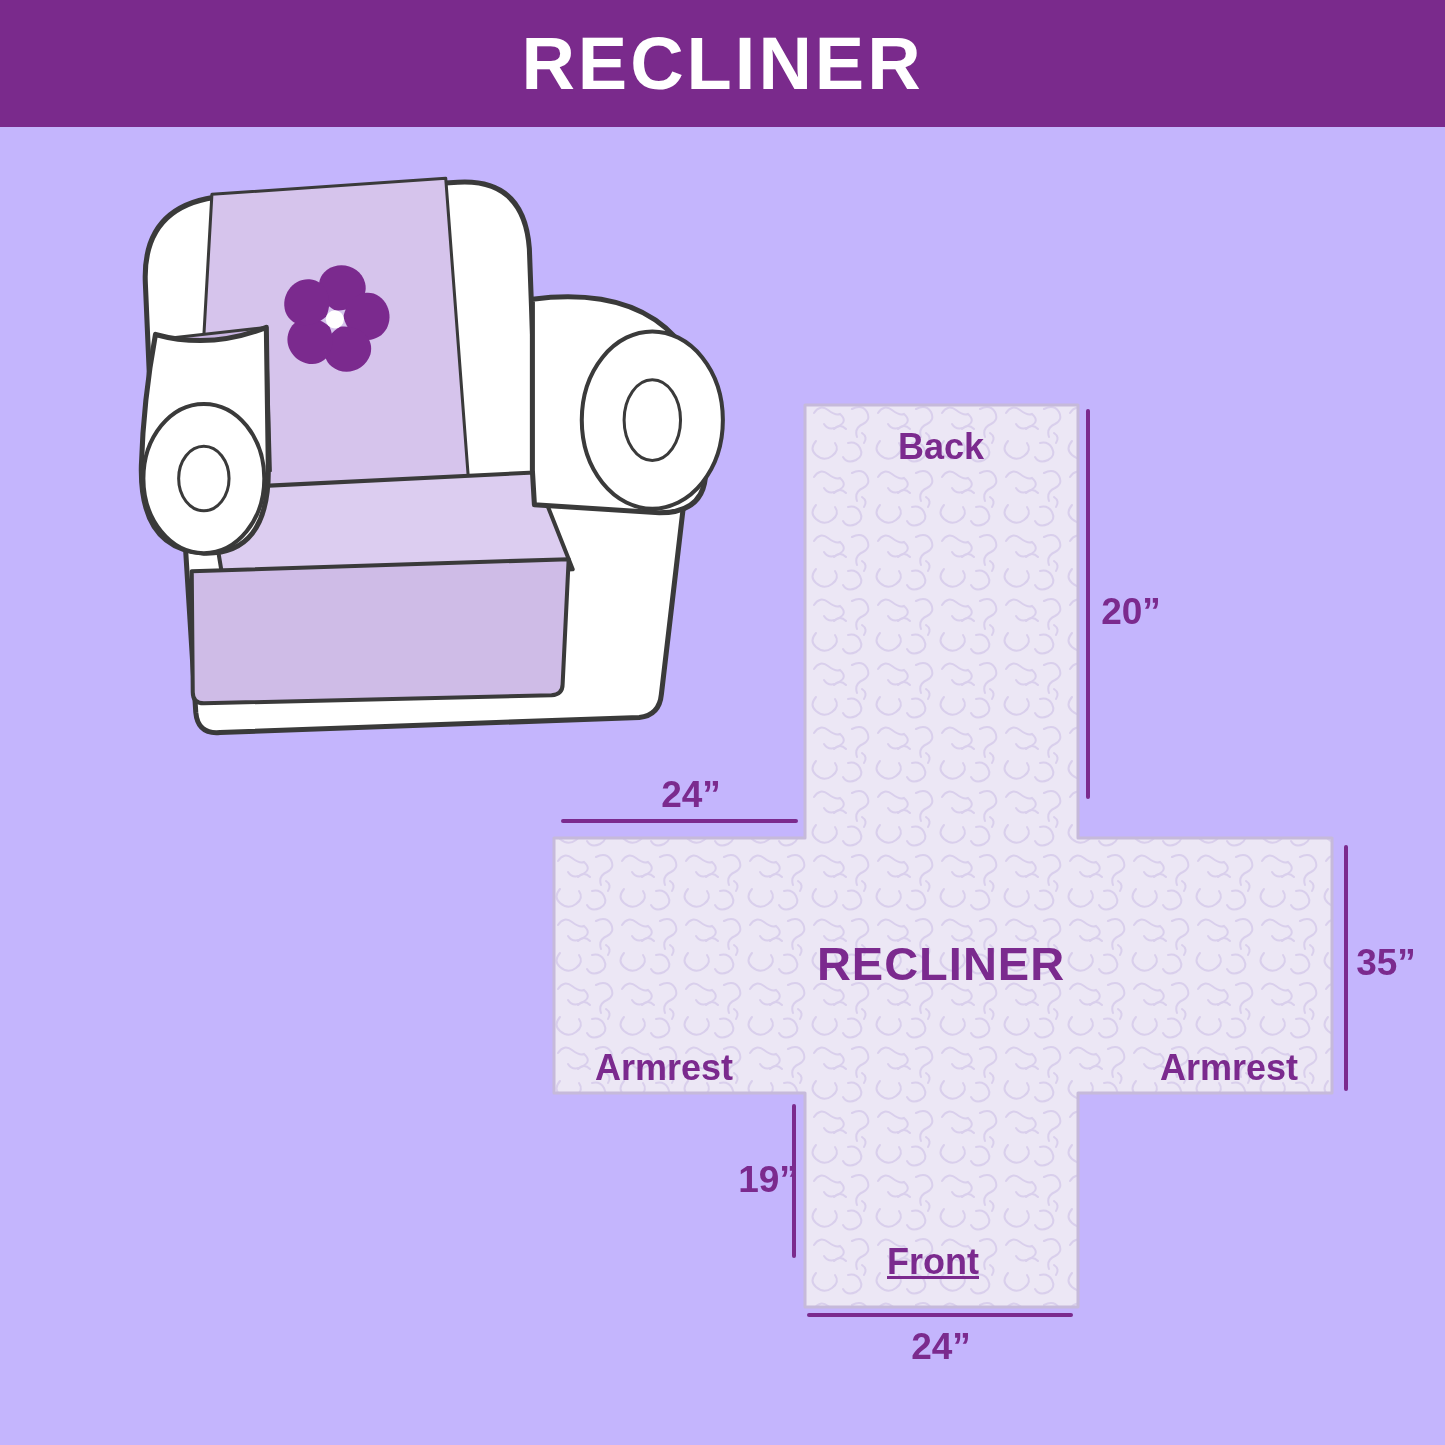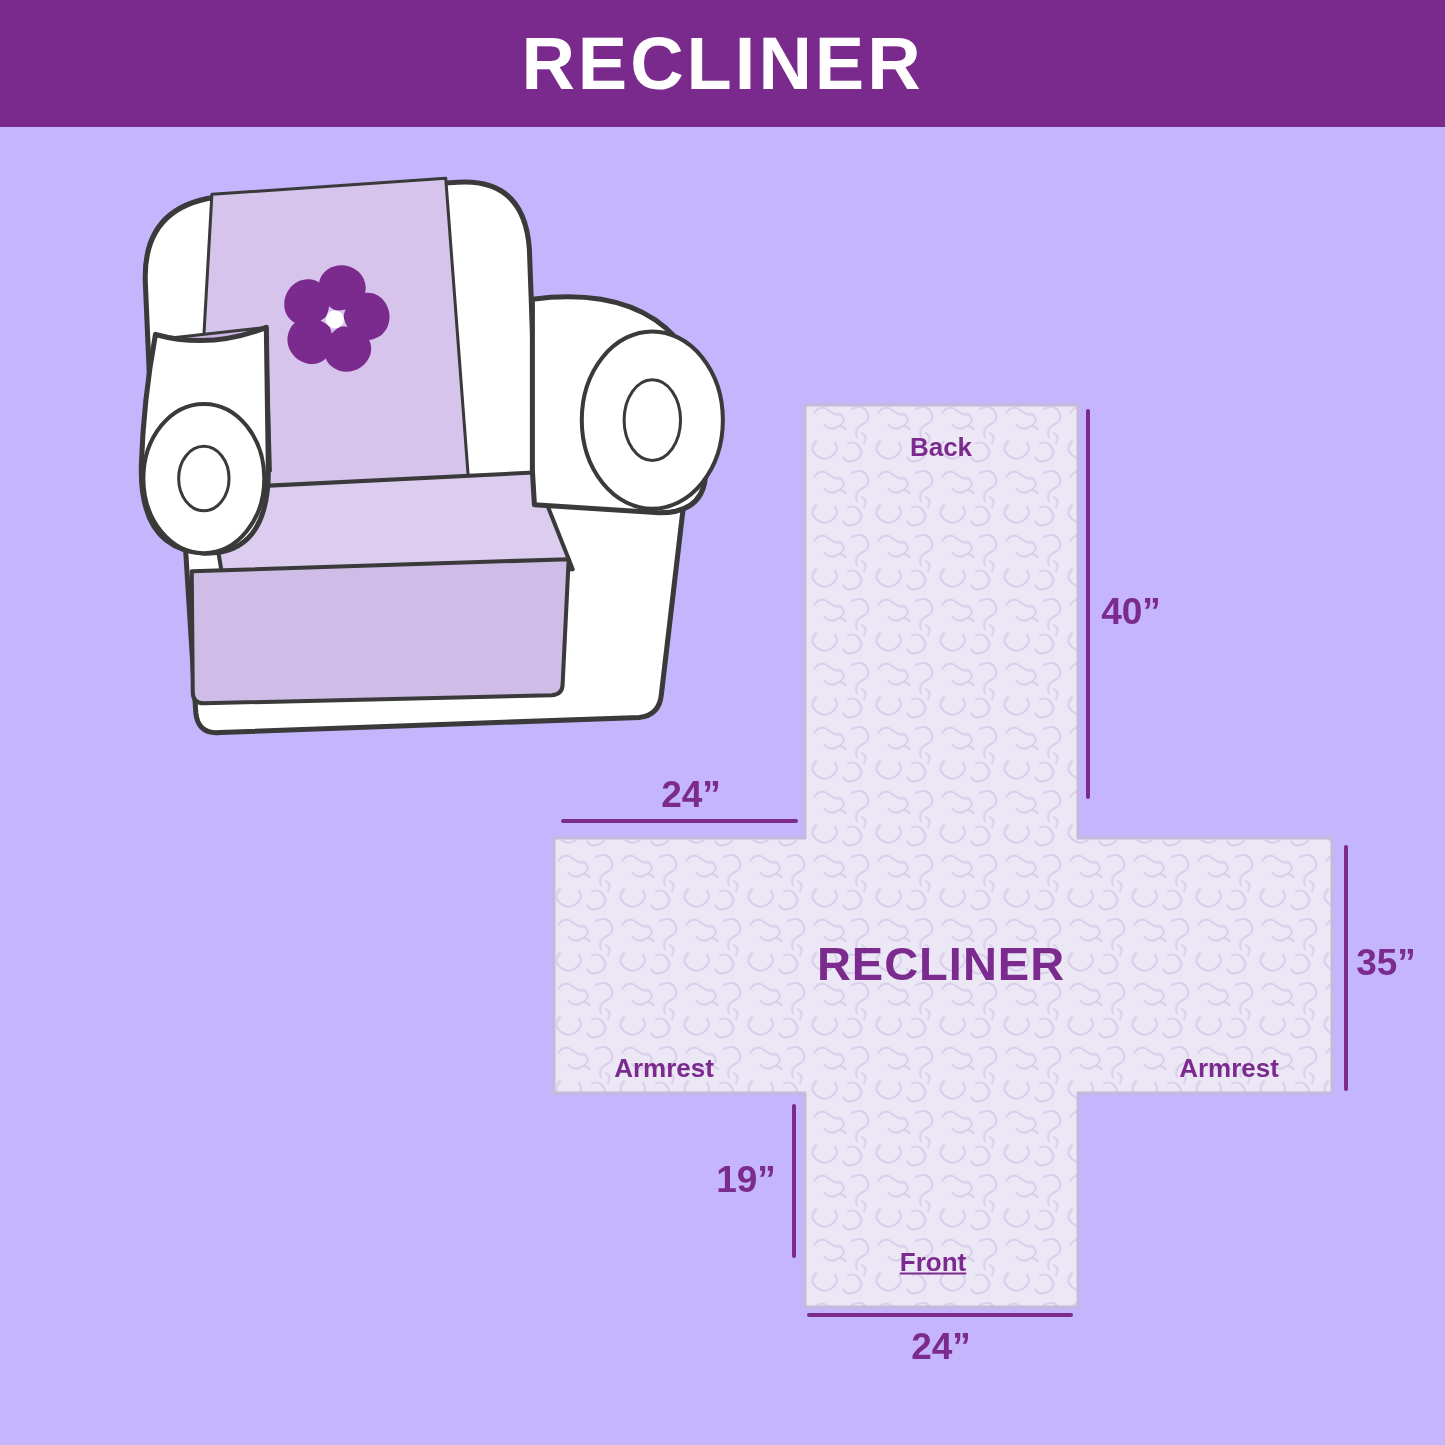--- a/index.html
+++ b/index.html
@@ -18,21 +18,21 @@
   .banner h1{
     margin:0;color:#ffffff;font-size:74px;font-weight:800;
     letter-spacing:3px;line-height:1;
   }
   .chair-svg{position:absolute;left:95px;top:168px;width:645px;height:605px;}
   .cross-svg{position:absolute;left:552px;top:403px;width:782px;height:906px;overflow:visible;}
   .lbl{
     position:absolute;transform:translate(-50%,-50%);
     color:#7b2a8e;font-weight:700;white-space:nowrap;
   }
-  .lbl-section{font-size:26px;}
+  .lbl-section{font-size:36px;}
   .lbl-center{font-size:47px;font-weight:800;letter-spacing:1px;}
   .lbl-dim{font-size:37px;font-weight:800;}
   .dimline{position:absolute;background:#7b2a8e;border-radius:2px;}
 </style>
 </head>
 <body>
 
 <div class="page">
 
   <header class="banner">
@@ -88,27 +88,27 @@
     <path d="M253,2 L526,2 L526,435 L780,435 L780,690 L526,690 L526,904 L253,904 L253,690 L2,690 L2,435 L253,435 Z" fill="url(#quilt)" stroke="#c6bada" stroke-width="3" stroke-linejoin="round"></path>
   </svg>
 
   <div class="lbl lbl-section" style="left:941px;top:447px;">Back</div>
   <div class="lbl lbl-center" style="left:941px;top:963px;">RECLINER</div>
   <div class="lbl lbl-section" style="left:664px;top:1068px;">Armrest</div>
   <div class="lbl lbl-section" style="left:1229px;top:1068px;">Armrest</div>
   <div class="lbl lbl-section" style="left:933px;top:1262px;text-decoration:underline;">Front</div>
 
   <div class="dimline" style="left:1086px;top:409px;width:4px;height:390px;"></div>
-  <div class="lbl lbl-dim" style="left:1131px;top:612px;">40”</div>
+  <div class="lbl lbl-dim" style="left:1131px;top:612px;">20”</div>
 
   <div class="dimline" style="left:561px;top:819px;width:237px;height:4px;"></div>
   <div class="lbl lbl-dim" style="left:691px;top:795px;">24”</div>
 
   <div class="dimline" style="left:1344px;top:845px;width:4px;height:246px;"></div>
   <div class="lbl lbl-dim" style="left:1386px;top:963px;">35”</div>
 
   <div class="dimline" style="left:792px;top:1104px;width:4px;height:154px;"></div>
-  <div class="lbl lbl-dim" style="left:746px;top:1180px;">19”</div>
+  <div class="lbl lbl-dim" style="left:768px;top:1180px;">19”</div>
 
   <div class="dimline" style="left:807px;top:1313px;width:266px;height:4px;"></div>
   <div class="lbl lbl-dim" style="left:941px;top:1347px;">24”</div>
 
 </div>
 
 </body></html>

